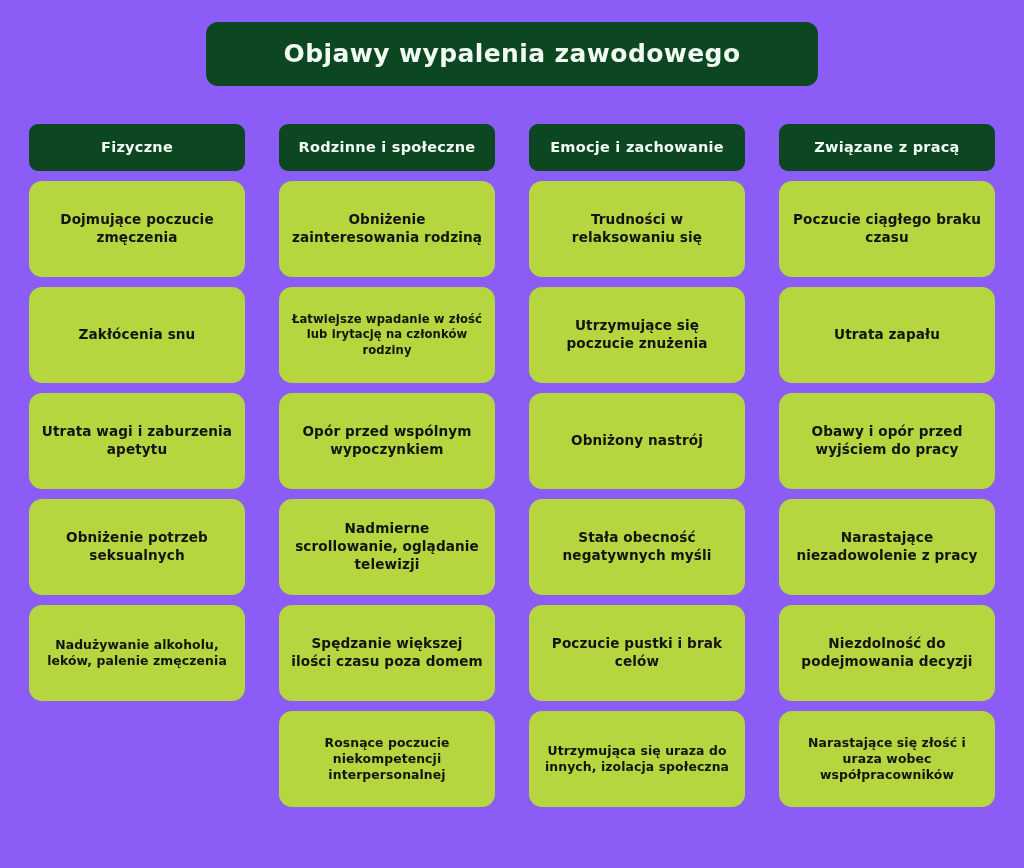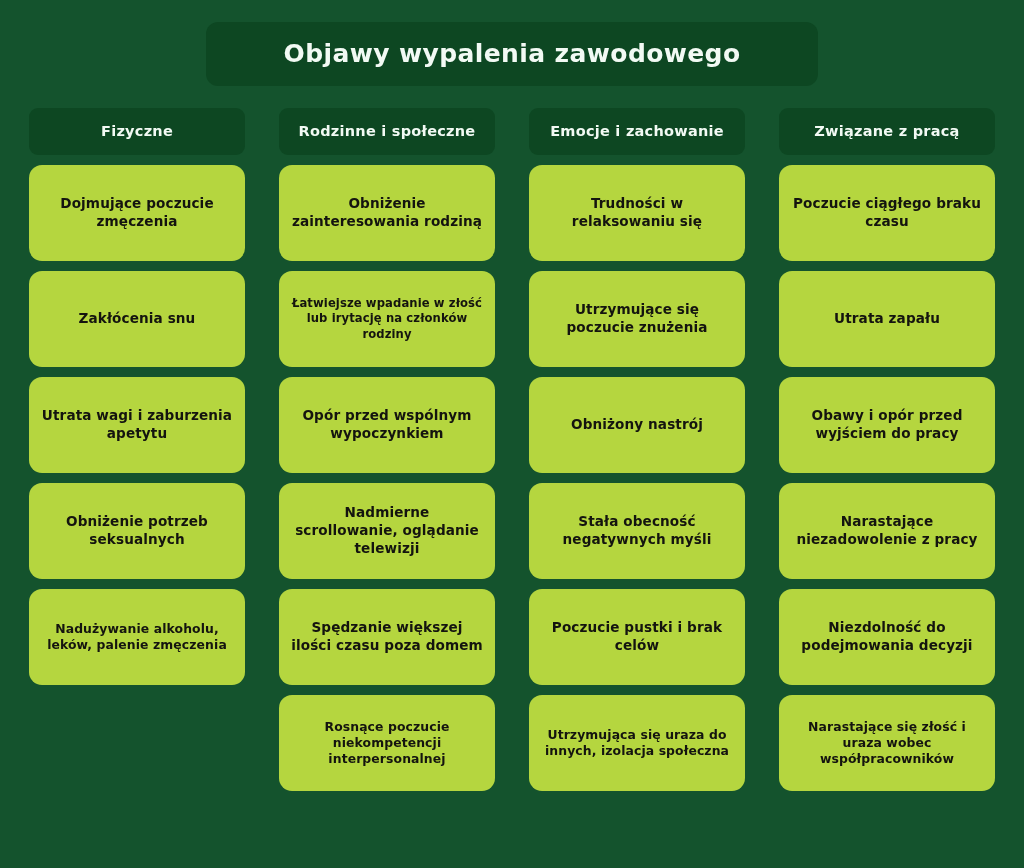--- a/index.html
+++ b/index.html
@@ -13,21 +13,21 @@
   body {
     background: #f5f2fb;
     font-family: "DejaVu Sans", sans-serif;
     -webkit-font-smoothing: antialiased;
   }
 
   #page {
     position: relative;
     width: 1024px;
     height: 868px;
-    background: #14532d;
+    background: #8b5cf6;
   }
 
   
   .title-bar {
     position: absolute;
     left: 206px;
     top: 22px;
     width: 612px;
     height: 64px;
     background: #0d4722;
@@ -42,21 +42,21 @@
     font-weight: bold;
     letter-spacing: 0.4px;
     text-align: center;
     line-height: 1.1;
   }
 
   
   .board {
     position: absolute;
     left: 29px;
-    top: 108px;
+    top: 124px;
     width: 966px;
     height: 690px;
     display: grid;
     grid-template-columns: repeat(4, 216px);
     column-gap: 34px;
   }
 
   .column {
     display: flex;
     flex-direction: column;

